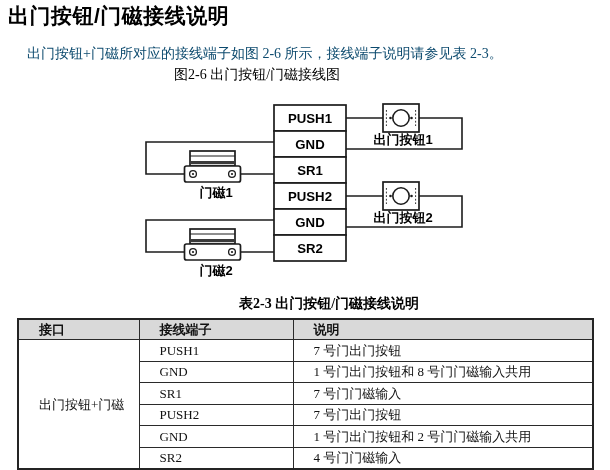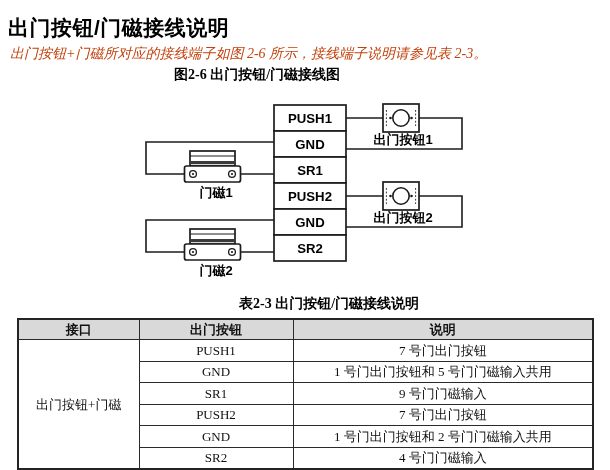--- a/index.html
+++ b/index.html
@@ -5,29 +5,29 @@
   html,body{margin:0;padding:0;}
   body{
     width:610px;height:470px;position:relative;background:#ffffff;
     font-family:"Liberation Serif", serif;color:#111;
     -webkit-font-smoothing:antialiased;overflow:hidden;
   }
   .abs{position:absolute;}
   .doc-title{
     left:8px;top:2px;
     font-family:"Liberation Sans", sans-serif;
-    font-weight:700;font-size:21px;letter-spacing:0.5px;color:#000;margin-top:12px;
+    font-weight:700;font-size:21px;letter-spacing:0.5px;color:#000;
   }
   .intro{
-    left:10px;top:44px;width:560px;
-    font-size:14px;line-height:20px;color:#c2410c;font-style:italic;
+    left:27px;top:44px;width:560px;
+    font-size:14px;line-height:20px;color:#0c4a6e;
   }
   .fig-caption{
     left:0;top:66px;width:514px;text-align:center;
-    font-weight:700;font-size:14px;color:#000;
+    font-weight:400;font-size:14px;color:#000;
   }
   .tbl-caption{
     left:54px;top:295px;width:550px;text-align:center;
     font-weight:700;font-size:14px;color:#000;
   }
   svg.diagram{position:absolute;left:0;top:95px;}
   svg .wire{fill:none;stroke:#1c1c1c;stroke-width:1.6;}
   svg .box{fill:#ffffff;stroke:#1c1c1c;stroke-width:1.7;}
   svg .term-label{
     font-family:"Liberation Sans", sans-serif;font-weight:700;font-size:13.2px;
@@ -38,21 +38,21 @@
     text-anchor:middle;fill:#000;
   }
   table.spec{
     position:absolute;left:17px;top:318px;width:575px;
     border-collapse:collapse;table-layout:fixed;
     border:2px solid #242424;
   }
   table.spec th, table.spec td{
     border:1px solid #2a2a2a;
     font-size:13px;line-height:15px;
-    padding:2px 12px;vertical-align:middle;text-align:center;
+    padding:2px 20px;vertical-align:middle;text-align:left;
     overflow:hidden;white-space:nowrap;
   }
   table.spec th{
     background:#d9d9d9;font-weight:700;height:15px;
   }
   table.spec td{height:16.5px;}
   col.c1{width:121px;} col.c2{width:154px;} col.c3{width:300px;}
 </style>
 </head>
 <body>
@@ -137,37 +137,37 @@
 
 <table class="spec">
   <colgroup>
       <col class="c1">
       <col class="c2">
       <col class="c3">
     </colgroup>
   <thead>
     <tr>
       <th>接口</th>
-      <th>出门按钮</th>
+      <th>接线端子</th>
       <th>说明</th>
     </tr>
   </thead>
   <tbody>
     <tr>
       <td rowspan="6">出门按钮+门磁</td>
       <td>PUSH1</td>
       <td>7 号门出门按钮</td>
     </tr>
     <tr>
       <td>GND</td>
-      <td>1 号门出门按钮和 5 号门门磁输入共用</td>
+      <td>1 号门出门按钮和 8 号门门磁输入共用</td>
     </tr>
     <tr>
       <td>SR1</td>
-      <td>9 号门门磁输入</td>
+      <td>7 号门门磁输入</td>
     </tr>
     <tr>
       <td>PUSH2</td>
       <td>7 号门出门按钮</td>
     </tr>
     <tr>
       <td>GND</td>
       <td>1 号门出门按钮和 2 号门门磁输入共用</td>
     </tr>
     <tr>

